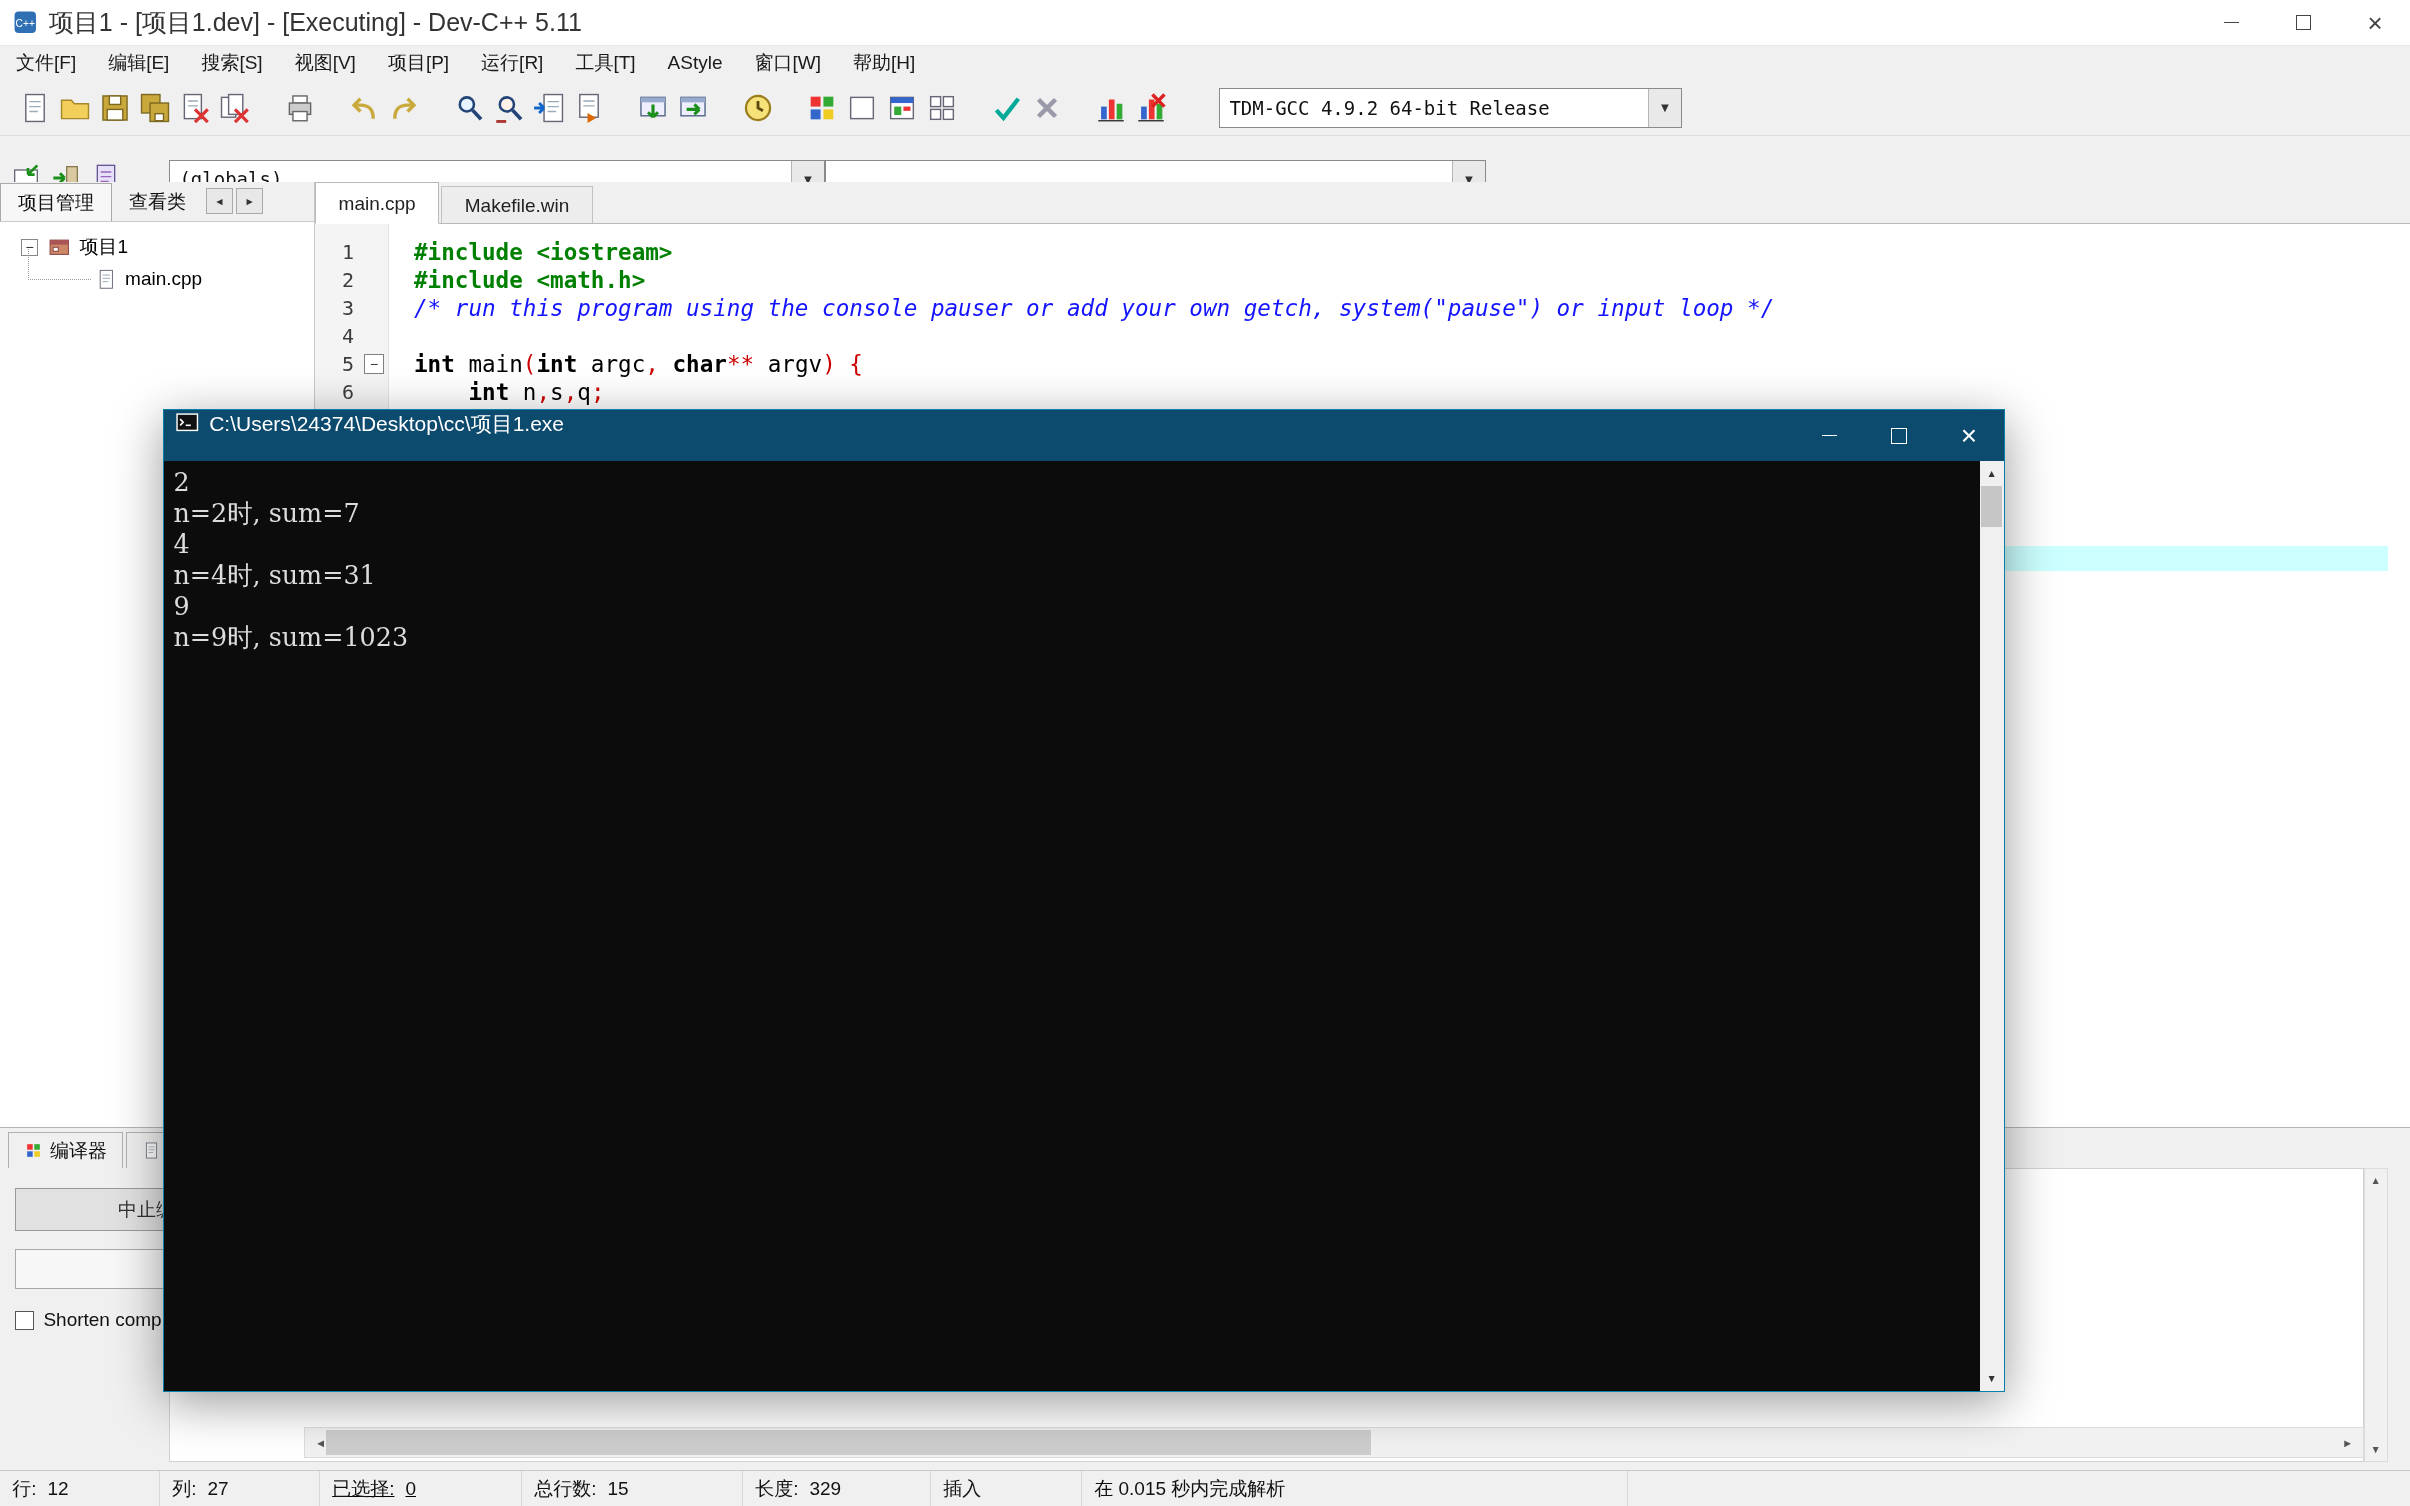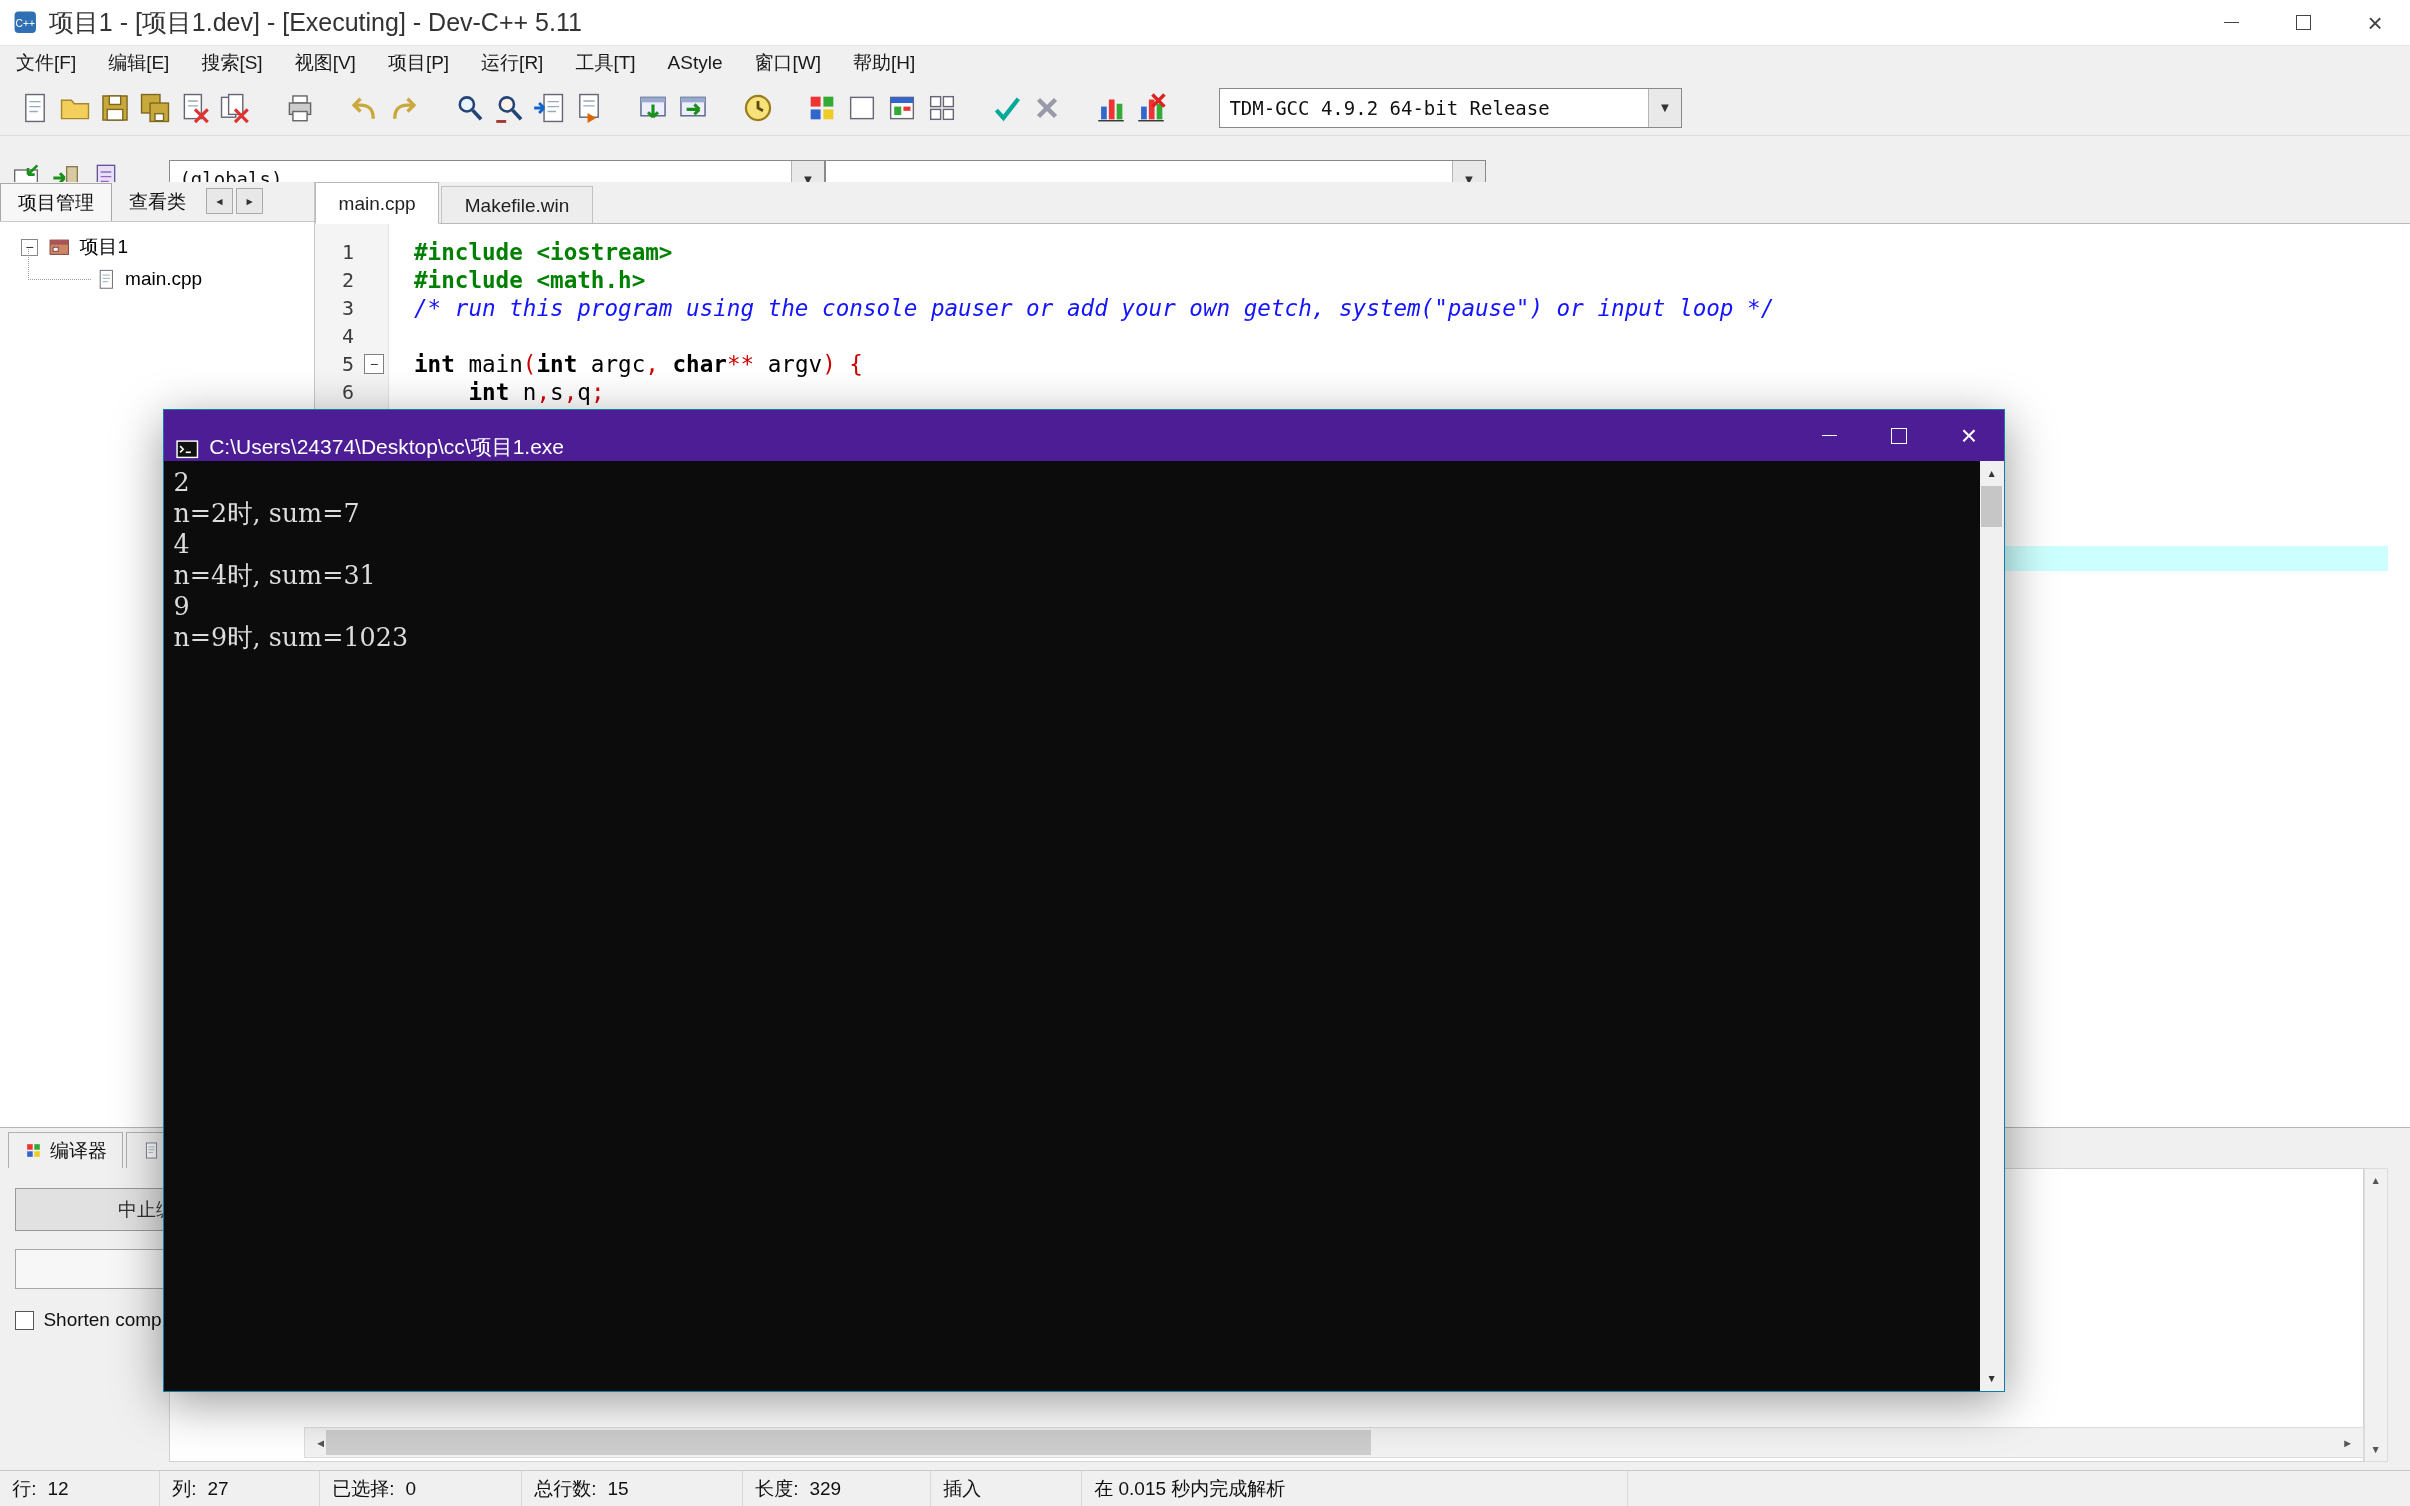--- a/index.html
+++ b/index.html
@@ -112,21 +112,21 @@
   
   .status-bar{position:absolute;left:0;top:1470px;width:2411px;height:37px;background:#f0f0f0;
               border-top:0.9px solid #c9c9c9;display:flex;align-items:center;box-sizing:border-box}
   .sfield{height:100%;display:flex;align-items:center;padding-left:12.2px;box-sizing:border-box;border-right:0.9px solid #d8d8d8;flex:none}
   .slabel,.svalue{font-size:19px;color:#111;white-space:nowrap}
   .svalue{margin-left:11px}
 
   
   .console-win{position:absolute;left:163px;top:409px;width:1842px;height:983px;z-index:60;background:#0c0c0c;
                border:0.9px solid #0d7fa6;box-shadow:0 11.3px 47px rgba(0,0,0,.4);box-sizing:border-box}
-  .con-title{height:51px;background:#4c1d95;display:flex;align-items:flex-end}
+  .con-title{height:51px;background:#0c4a6e;display:flex;align-items:flex-start}
   .con-icon{margin-left:11.3px;display:flex}
   .con-title-text{margin-left:9.4px;font-size:21px;color:#fff;white-space:nowrap}
   .con-controls{margin-left:auto;display:flex;height:100%}
   .cbtn{width:70px;height:100%;display:flex;align-items:center;justify-content:center}
   .cbtn .minus{width:15px;height:1.9px;background:#fff}
   .cbtn .maxsq{width:14px;height:14px;border:1.5px solid #fff}
   .cbtn.close{font-size:28px;color:#fff;line-height:1}
   .con-body{position:absolute;left:0;top:51px;right:24.5px;bottom:0;padding:5.6px 0 0 9.4px;overflow:hidden}
   .conline{font-family:"DejaVu Serif",serif;font-size:25.4px;line-height:31px;color:#dcdcdc;white-space:pre}
   .con-scroll{position:absolute;right:0;top:51px;width:24.5px;bottom:0;background:#f0f0f0}
@@ -550,21 +550,21 @@
 
 <div class="status-bar">
     <div class="sfield" style="width: 160px;">
       <span class="slabel">行:</span>
       <span class="svalue">12</span>
     </div>
     <div class="sfield" style="width: 160px;">
       <span class="slabel">列:</span>
       <span class="svalue">27</span>
     </div>
-    <div class="sfield" style="width: 202px;">
+    <div class="sfield" style="width: 202px; text-decoration: underline;">
       <span class="slabel">已选择:</span>
       <span class="svalue">0</span>
     </div>
     <div class="sfield" style="width: 221px;">
       <span class="slabel">总行数:</span>
       <span class="svalue">15</span>
     </div>
     <div class="sfield" style="width: 188px;">
       <span class="slabel">长度:</span>
       <span class="svalue">329</span>

